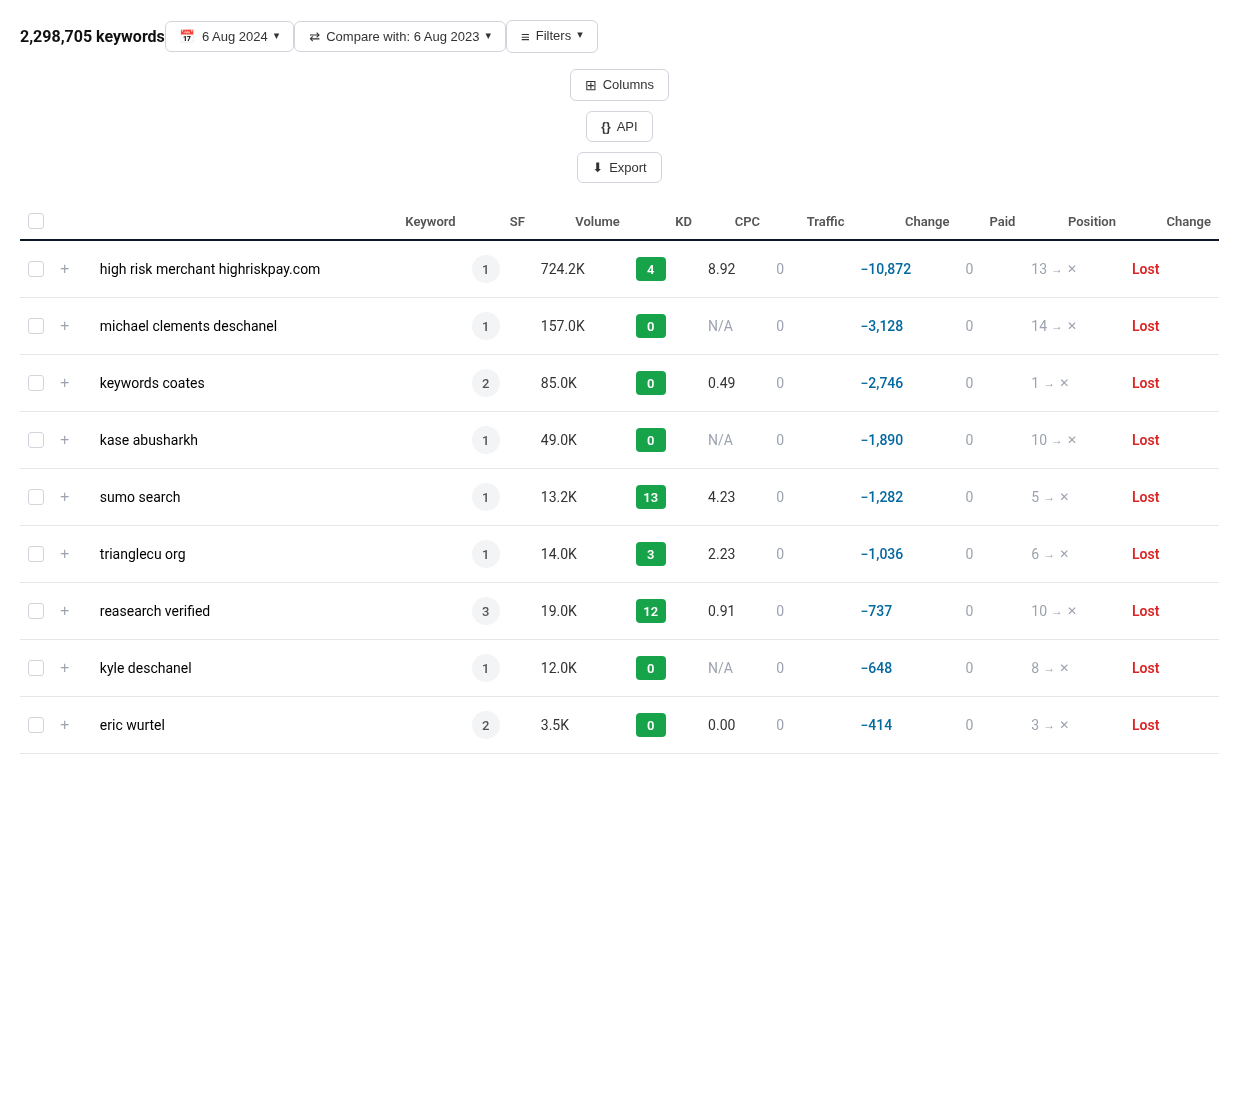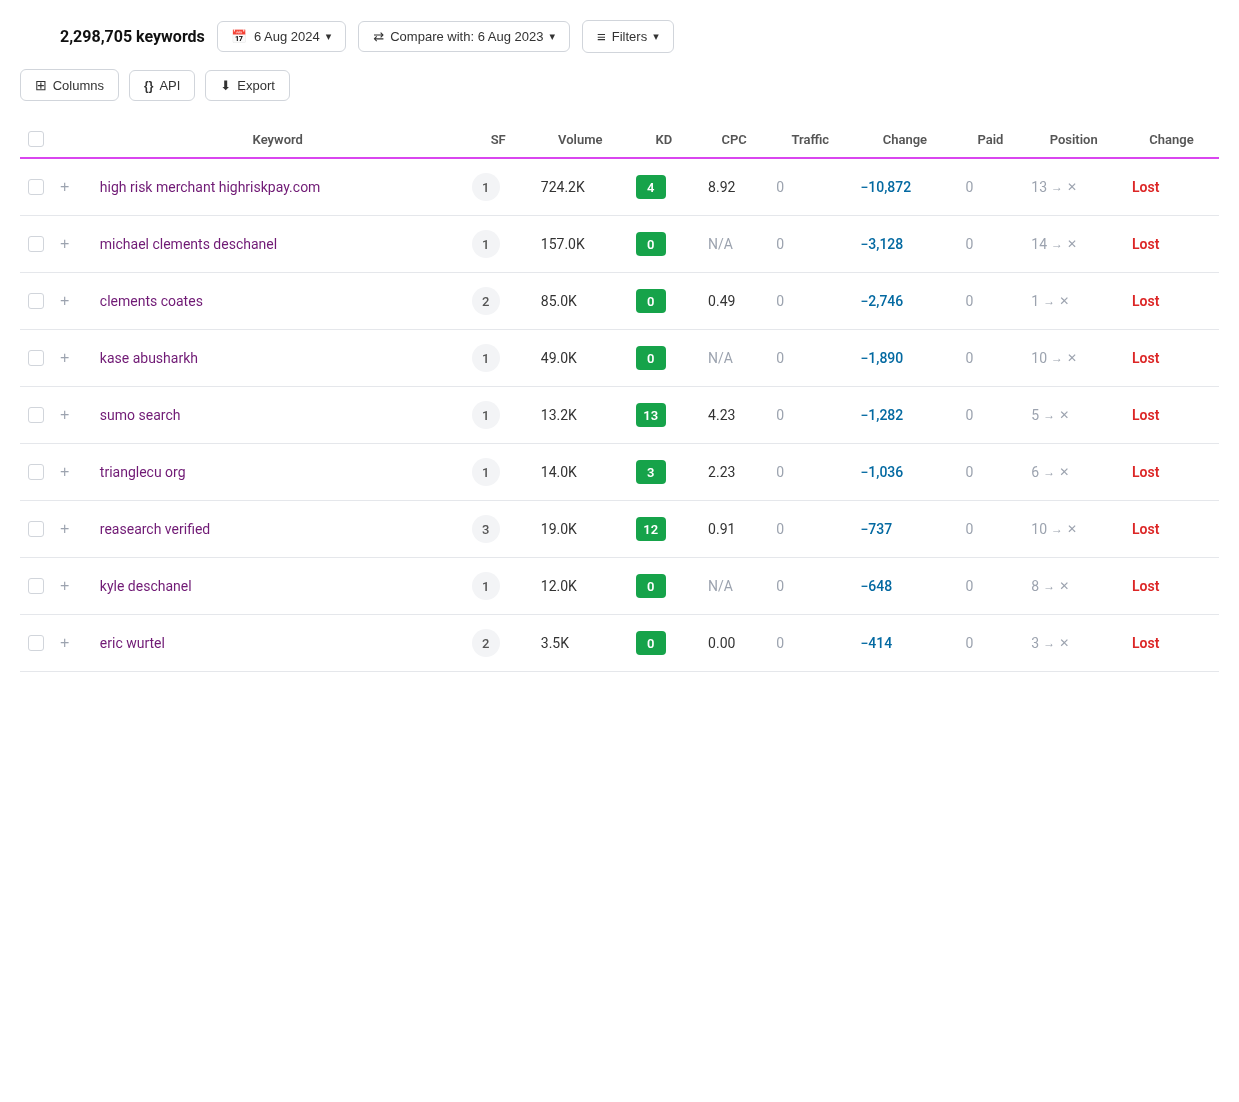--- a/index.html
+++ b/index.html
@@ -6,76 +6,74 @@
     body {
       font-family: -apple-system, BlinkMacSystemFont, 'Segoe UI', Roboto, sans-serif;
       font-size: 14px;
       background: #fff;
       color: #333;
       padding: 20px;
     }
     .toolbar-top {
       display: flex;
       align-items: center;
-      gap: 12px;
       margin-bottom: 16px;
       flex-wrap: wrap;
-      margin-left: 40px;
     }
     .keywords-count {
       font-weight: 700;
       font-size: 16px;
       color: #111;
     }
     .btn {
       display: inline-flex;
-      align-items: center;
       gap: 6px;
       padding: 7px 14px;
       border: 1px solid #d1d5db;
       border-radius: 6px;
       background: #fff;
       cursor: pointer;
       font-size: 13px;
       color: #333;
       font-weight: 500;
     }
     .btn-date {
       background: #fff;
     }
     .toolbar-bottom {
       display: flex;
       align-items: center;
       gap: 10px;
       margin-bottom: 20px;
+      flex-direction: column;
     }
     table {
       width: 100%;
       border-collapse: collapse;
     }
     thead th {
-      text-align: center;
+      text-align: right;
       font-weight: 600;
       font-size: 13px;
       color: #555;
       padding: 10px 8px;
-      border-bottom: 2px solid #d946ef;
+      border-bottom: 2px solid #0f172a;
       white-space: nowrap;
     }
     thead th.check-col { width: 30px; }
     tbody tr {
       border-bottom: 1px solid #e5e7eb;
     }
     tbody td {
       padding: 14px 8px;
       vertical-align: middle;
       font-size: 14px;
     }
     .keyword-link {
-      color: #701a75;
+      color: #000000;
       text-decoration: none;
       font-size: 14px;
     }
     .sf-badge {
       display: inline-flex;
       align-items: center;
       justify-content: center;
       width: 28px;
       height: 28px;
       border-radius: 50%;
@@ -269,21 +267,21 @@
     </td>
   </tr>
       <tr>
     <td>
       <div class="check-box"></div>
     </td>
     <td>
       <button class="add-btn">+</button>
     </td>
     <td>
-      <a href="#" class="keyword-link">clements coates</a>
+      <a href="#" class="keyword-link">keywords coates</a>
     </td>
     <td>
       <span class="sf-badge">2</span>
     </td>
     <td>
       <span>85.0K</span>
     </td>
     <td>
       <span class="kd-badge kd-green-dark">0</span>
     </td>

